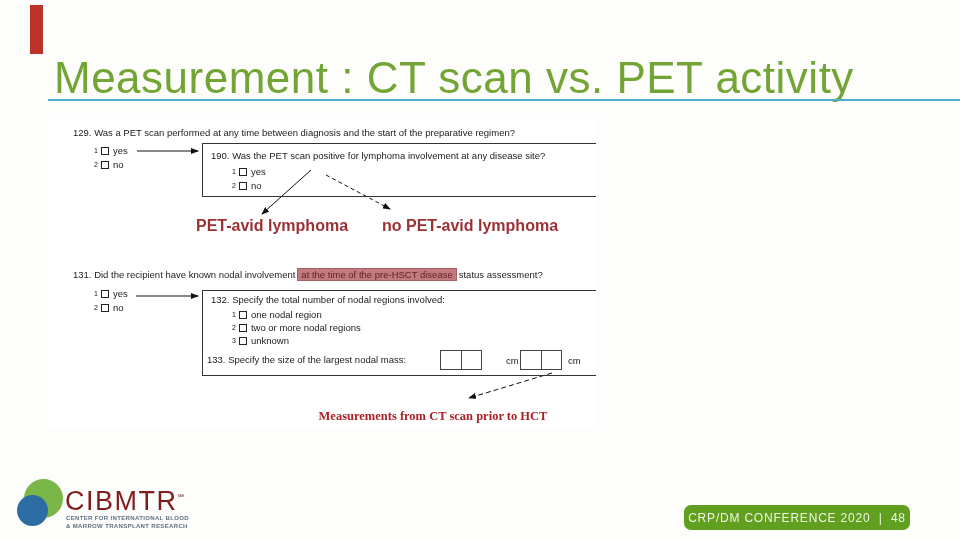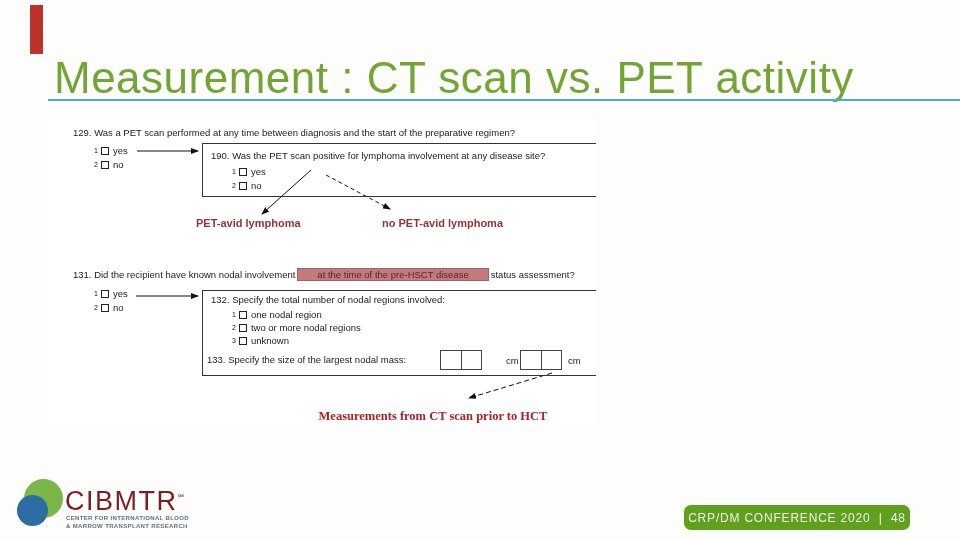--- a/index.html
+++ b/index.html
@@ -13,22 +13,22 @@
   .title-underline { position:absolute; left:48px; top:99px; width:912px; height:2px; background:#4FADC9; }
 
   
   .form-shot { position:absolute; left:48px; top:118px; width:549px; height:309px; background:#ffffff;
                font-size:9.5px; color:#1b1b1b; }
   .form-shot .abs { position:absolute; white-space:nowrap; }
   .qbox { position:absolute; border:1px solid #333; border-right:none; background:transparent; }
   .opt { position:absolute; display:flex; align-items:center; white-space:nowrap; }
   .opt .num { font-size:7px; color:#111; margin-right:3px; }
   .cb { display:inline-block; width:8px; height:8px; border:1px solid #222; background:#fff; margin-right:4px; }
-  .branch-label { position:absolute; font-weight:bold; font-size:11px; color:#9C3134; white-space:nowrap; }
-  .hl { background:#C37A7E; border:1px solid #A96065; color:#5E2427; padding:0 19px; margin:0 2px; }
+  .branch-label { position:absolute; font-weight:bold; font-size:16px; color:#9C3134; white-space:nowrap; }
+  .hl { background:#C37A7E; border:1px solid #A96065; color:#5E2427; padding:0 3px; margin:0 2px; }
   .mbox { position:absolute; width:42px; height:20px; border:1px solid #444; display:flex; background:#fff; }
   .mbox .cell { flex:1; }
   .mbox .cell:first-child { border-right:1px solid #444; }
   .unit { position:absolute; font-size:9.5px; color:#1b1b1b; white-space:nowrap; }
   .form-caption { position:absolute; left:185px; top:291px; width:400px; text-align:center;
                   font-weight:bold; font-size:12.5px; color:#AC2126; white-space:nowrap;font-family:Liberation Serif, serif; }
   .arrow-overlay { position:absolute; left:0; top:0; width:549px; height:309px; pointer-events:none; }
 
   
   .logo-circle-green { position:absolute; left:24px; top:479px; width:39px; height:39px;

